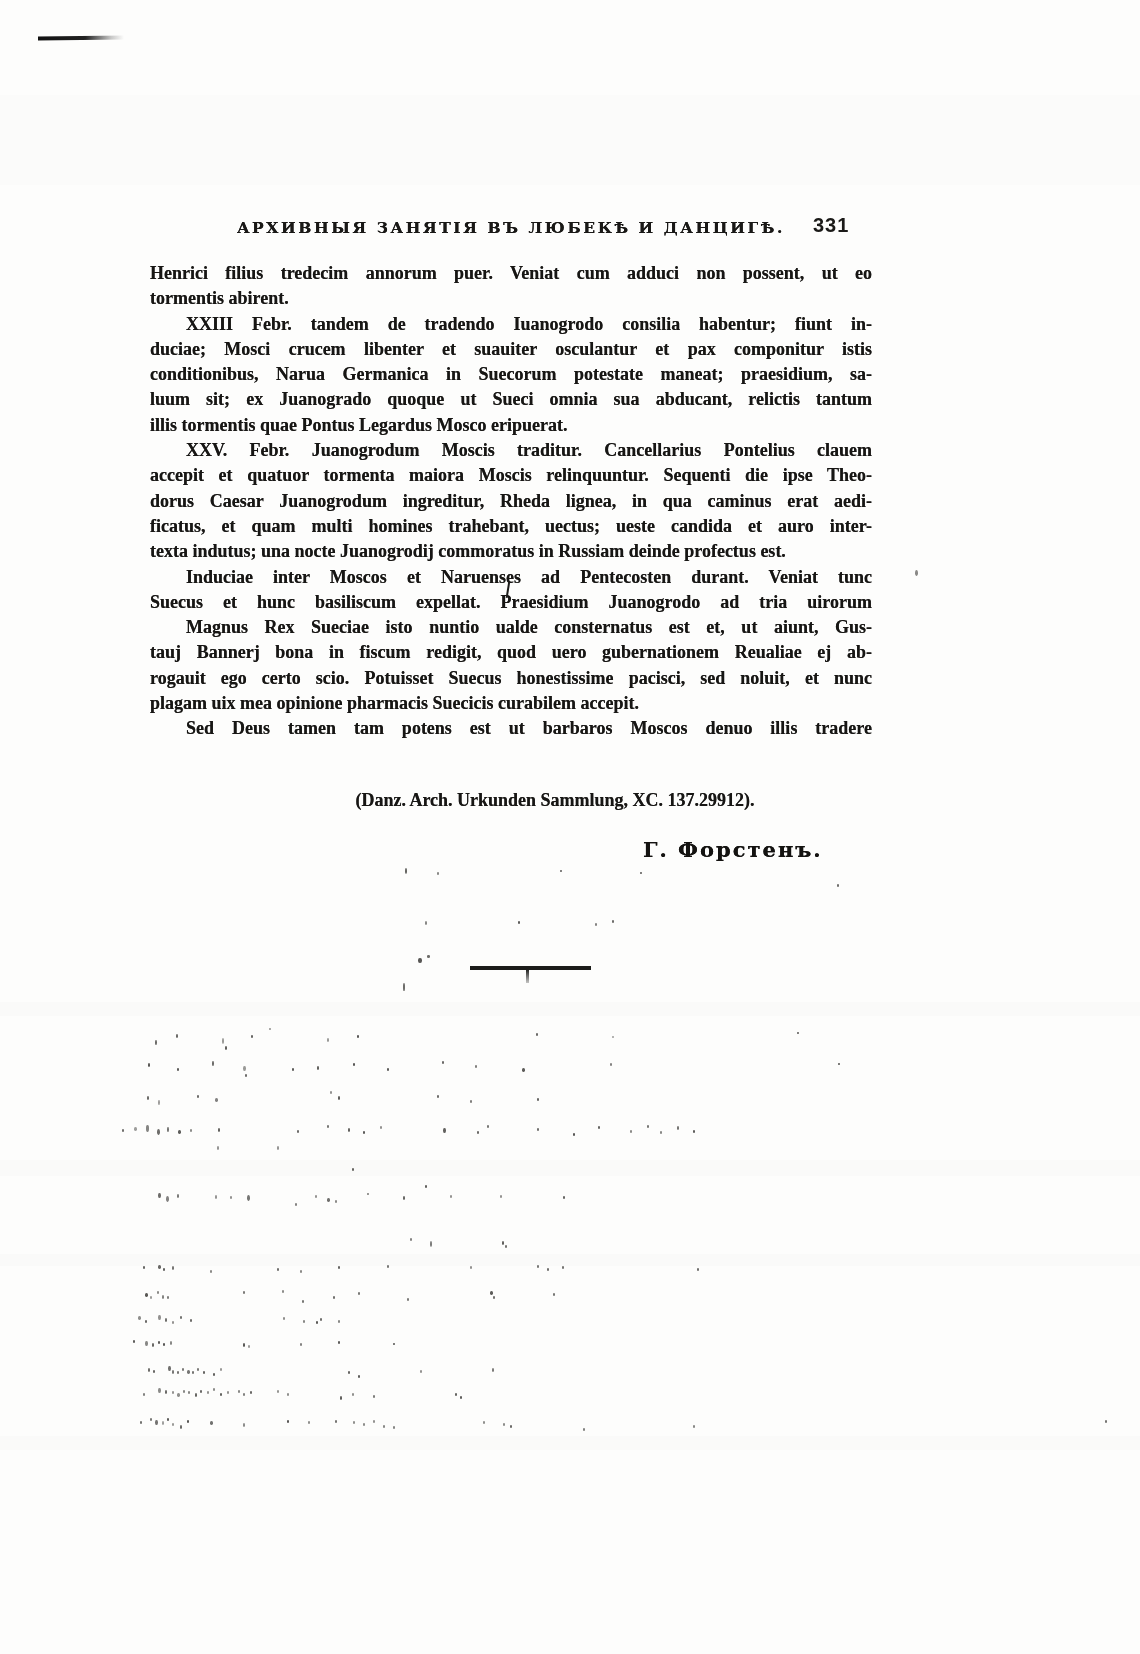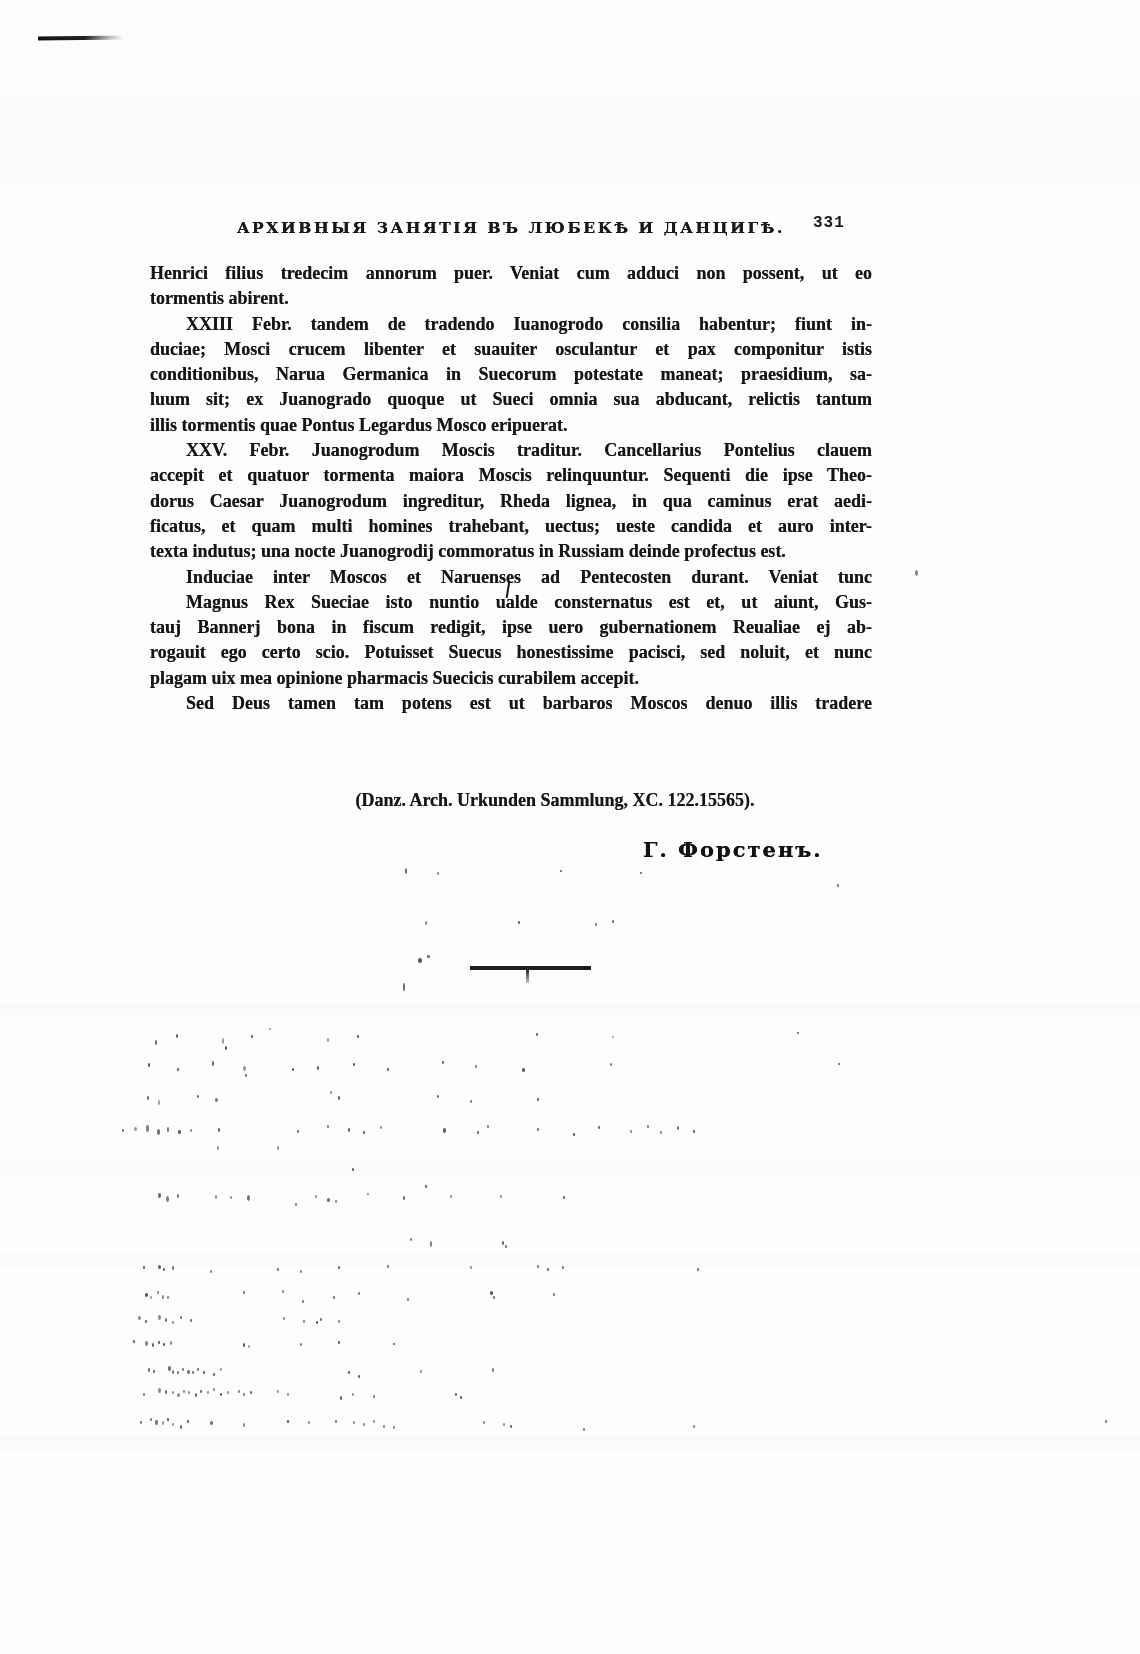--- a/index.html
+++ b/index.html
@@ -22,22 +22,22 @@
     position:absolute;left:150px;top:218px;width:722px;
     text-align:center;
     font-family:"DejaVu Serif", serif;
     font-weight:bold;font-size:15.5px;letter-spacing:2.6px;
     color:#191816;
     text-shadow:0 0 .4px #191816;
     white-space:nowrap;
   }
   .pagenum{
     position:absolute;left:813px;top:214px;
-    font-family:Liberation Mono, monospace;
-    font-weight:bold;font-size:16px;letter-spacing:1px;
+    font-family:Liberation Sans, sans-serif;
+    font-weight:bold;font-size:20px;letter-spacing:1px;
     color:#1b1a18;
   }
   .bodytext{
     position:absolute;left:150px;top:261px;width:722px;
     font-size:18px;font-weight:bold;line-height:25.3px;
     color:#171614;
     text-shadow:0 0 .5px rgba(23,22,20,.75);
   }
   .line{
     text-align:justify;
@@ -92,30 +92,31 @@
       <div class="line">duciae; Mosci crucem libenter et suauiter osculantur et pax componitur istis</div>
       <div class="line">conditionibus, Narua Germanica in Suecorum potestate maneat; praesidium, sa-</div>
       <div class="line">luum sit; ex Juanogrado quoque ut Sueci omnia sua abducant, relictis tantum</div>
       <div class="line par-last">illis tormentis quae Pontus Legardus Mosco eripuerat.</div>
       <div class="line indent">XXV. Febr. Juanogrodum Moscis traditur. Cancellarius Pontelius clauem</div>
       <div class="line">accepit et quatuor tormenta maiora Moscis relinquuntur. Sequenti die ipse Theo-</div>
       <div class="line">dorus Caesar Juanogrodum ingreditur, Rheda lignea, in qua caminus erat aedi-</div>
       <div class="line">ficatus, et quam multi homines trahebant, uectus; ueste candida et auro inter-</div>
       <div class="line par-last">texta indutus; una nocte Juanogrodij commoratus in Russiam deinde profectus est.</div>
       <div class="line indent">Induciae inter Moscos et Naruenses ad Pentecosten durant. Veniat tunc</div>
+      <div class="line">Suecus et hunc basiliscum expellat. Praesidium Juanogrodo ad tria uirorum</div>
       <div class="line indent">Magnus Rex Sueciae isto nuntio ualde consternatus est et, ut aiunt, Gus-</div>
-      <div class="line">tauj Bannerj bona in fiscum redigit, ipse uero gubernationem Reualiae ej ab-</div>
+      <div class="line">tauj Bannerj bona in fiscum redigit, quod uero gubernationem Reualiae ej ab-</div>
       <div class="line">rogauit ego certo scio. Potuisset Suecus honestissime pacisci, sed noluit, et nunc</div>
       <div class="line par-last">plagam uix mea opinione pharmacis Suecicis curabilem accepit.</div>
       <div class="line indent">Sed Deus tamen tam potens est ut barbaros Moscos denuo illis tradere</div>
     </div>
 
   <div class="naruenses-stroke"></div>
 
-  <div class="citation">(Danz. Arch. Urkunden Sammlung, XC. 122.15565).</div>
+  <div class="citation">(Danz. Arch. Urkunden Sammlung, XC. 137.29912).</div>
 
   <div class="signature">Г. Форстенъ.</div>
 
   <div class="seprule"></div>
   <div class="seprule-drip"></div>
 
   <div id="artifact-layer">
       <div class="band" style="left: 0px; top: 95px; width: 1140px; height: 90px; opacity: 0.012;"></div>
       <div class="band" style="left: 0px; top: 1002px; width: 1140px; height: 14px; opacity: 0.02;"></div>
       <div class="band" style="left: 0px; top: 1160px; width: 1140px; height: 16px; opacity: 0.02;"></div>

